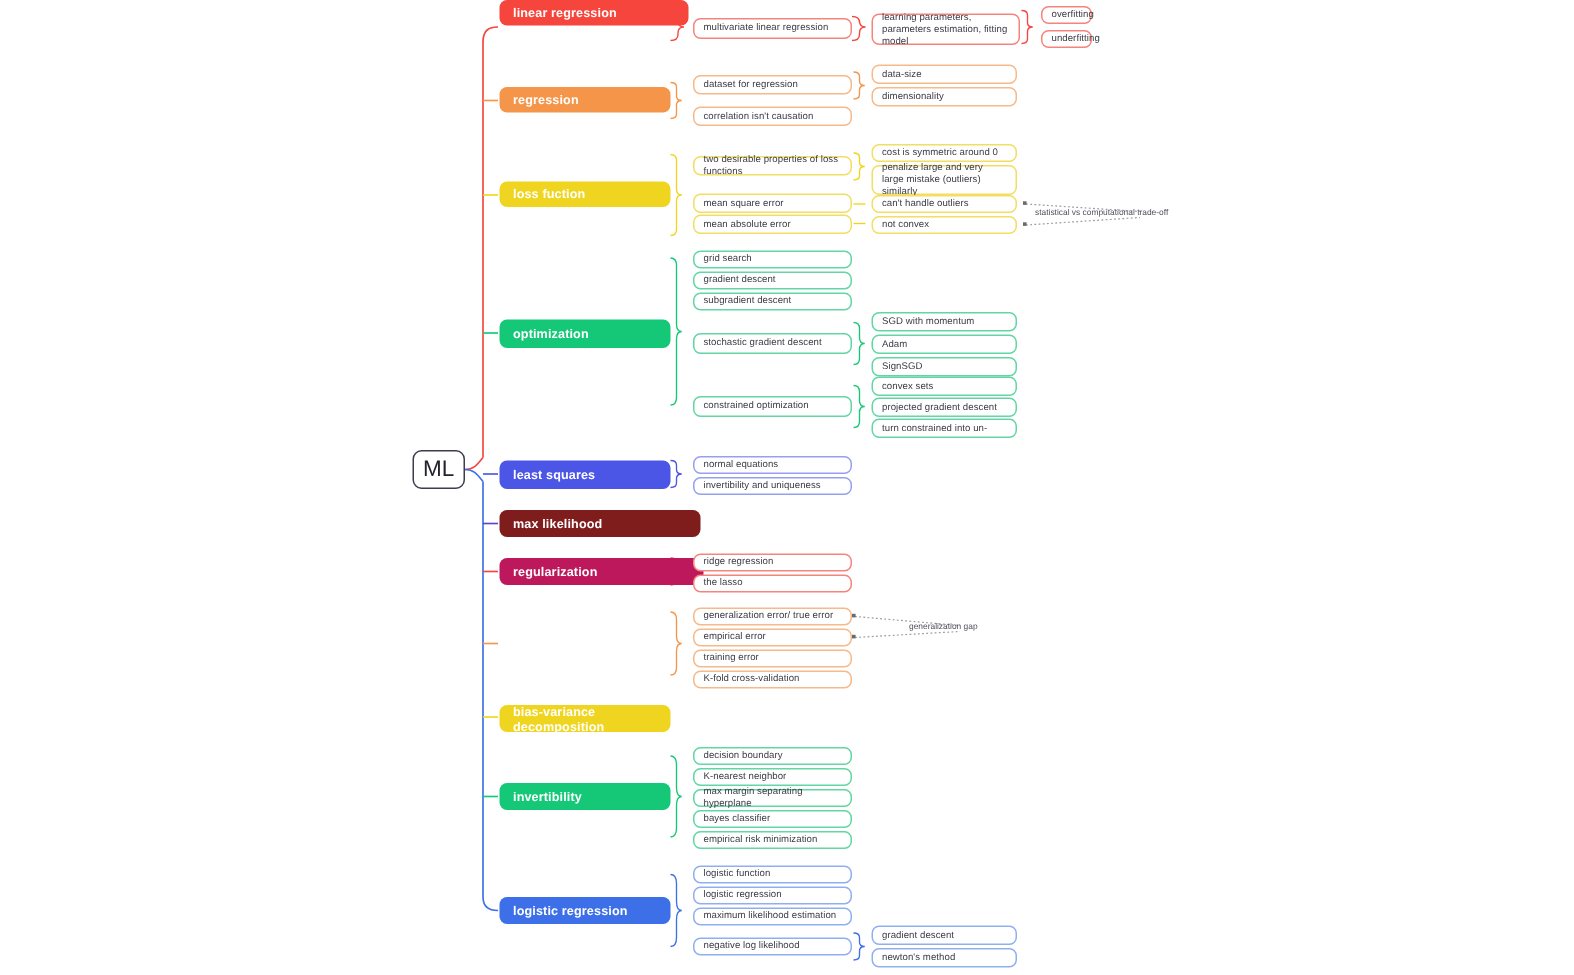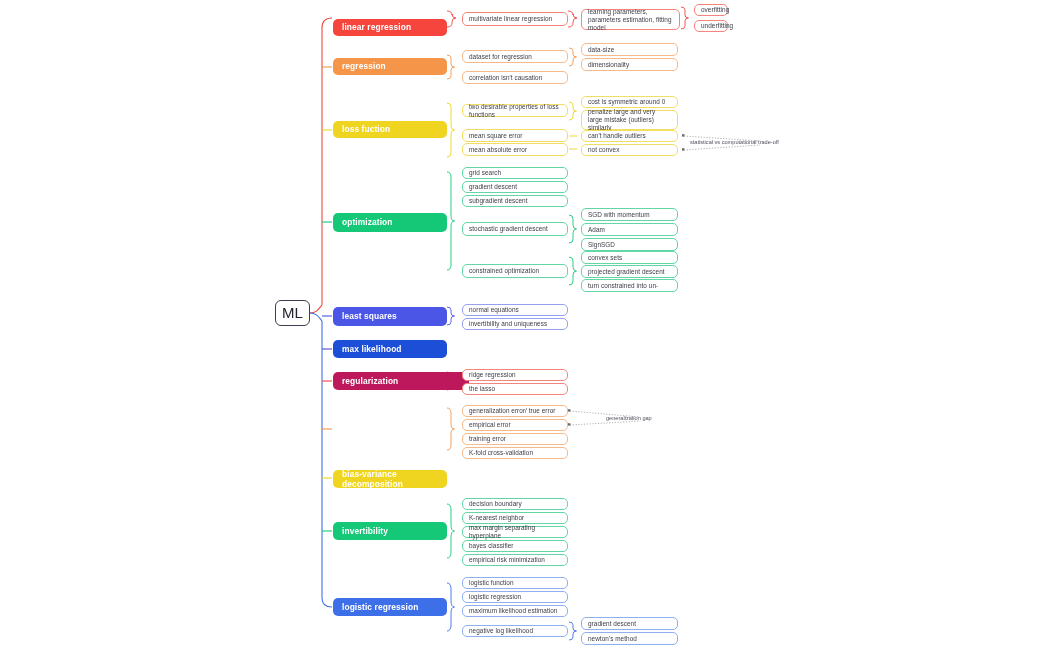--- a/index.html
+++ b/index.html
@@ -120,21 +120,21 @@
     <rect x="682" y="148.2" width="2.4" height="2.4" fill="#6b6b6b"></rect>
 
     <path d="M570 411 L 640 417" fill="none" stroke="#9a9a9a" stroke-width="0.8" stroke-dasharray="1.2 1.6"></path>
     <path d="M570 425 L 640 421" fill="none" stroke="#9a9a9a" stroke-width="0.8" stroke-dasharray="1.2 1.6"></path>
     <rect x="568" y="409.2" width="2.4" height="2.4" fill="#6b6b6b"></rect>
     <rect x="568" y="423.2" width="2.4" height="2.4" fill="#6b6b6b"></rect>
   </svg>
 
   <div class="node root" style="left:275px; top:300px; width:35px; height:26px;">ML</div>
 
-  <div class="node l1" style="left:333px; top:19px; width:114px; height:17px; background:#f5453c;">linear regression</div>
+  <div class="node l1" style="left:333px; top:0; width:126px; height:17px; background:#f5453c;">linear regression</div>
   <div class="node chip" style="left:462px; top:12px; width:106px; height:14px; border-color:#f5857c;">multivariate linear regression</div>
   <div class="node chip" style="left:581px; top:9px; width:99px; height:21px; border-color:#f5857c;">learning parameters, parameters estimation, fitting model</div>
   <div class="node chip" style="left:694px; top:4px; width:34px; height:12px; border-color:#f5857c;">overfitting</div>
   <div class="node chip" style="left:694px; top:20px; width:34px; height:12px; border-color:#f5857c;">underfitting</div>
 
   <div class="node l1" style="left:333px; top:58px; width:114px; height:17px; background:#f5954a;">regression</div>
   <div class="node chip" style="left:462px; top:50px; width:106px; height:13px; border-color:#f6b989;">dataset for regression</div>
   <div class="node chip" style="left:462px; top:71px; width:106px; height:13px; border-color:#f6b989;">correlation isn't causation</div>
   <div class="node chip" style="left:581px; top:43px; width:97px; height:13px; border-color:#f6b989;">data-size</div>
   <div class="node chip" style="left:581px; top:58px; width:97px; height:13px; border-color:#f6b989;">dimensionality</div>
@@ -159,21 +159,21 @@
   <div class="node chip" style="left:581px; top:223px; width:97px; height:13px; border-color:#62d6a4;">Adam</div>
   <div class="node chip" style="left:581px; top:238px; width:97px; height:13px; border-color:#62d6a4;">SignSGD</div>
   <div class="node chip" style="left:581px; top:251px; width:97px; height:13px; border-color:#62d6a4;">convex sets</div>
   <div class="node chip" style="left:581px; top:265px; width:97px; height:13px; border-color:#62d6a4;">projected gradient descent</div>
   <div class="node chip" style="left:581px; top:279px; width:97px; height:13px; border-color:#62d6a4;">turn constrained into un-</div>
 
   <div class="node l1" style="left:333px; top:307px; width:114px; height:19px; background:#4b55e6;">least squares</div>
   <div class="node chip" style="left:462px; top:304px; width:106px; height:12px; border-color:#97a0f0;">normal equations</div>
   <div class="node chip" style="left:462px; top:318px; width:106px; height:12px; border-color:#97a0f0;">invertibility and uniqueness</div>
 
-  <div class="node l1" style="left:333px; top:340px; width:114px; height:18px; background:#1d4ed8;">max likelihood</div>
+  <div class="node l1" style="left:333px; top:340px; width:134px; height:18px; background:#7f1d1d;">max likelihood</div>
 
   <div class="node l1" style="left:333px; top:372px; width:136px; height:18px; background:#be185d;">regularization</div>
   <div class="node chip" style="left:462px; top:369px; width:106px; height:12px; border-color:#f5857c;">ridge regression</div>
   <div class="node chip" style="left:462px; top:383px; width:106px; height:12px; border-color:#f5857c;">the lasso</div>
 
   <div class="node chip" style="left:462px; top:405px; width:106px; height:12px; border-color:#f6b989;">generalization error/ true error</div>
   <div class="node chip" style="left:462px; top:419px; width:106px; height:12px; border-color:#f6b989;">empirical error</div>
   <div class="node chip" style="left:462px; top:433px; width:106px; height:12px; border-color:#f6b989;">training error</div>
   <div class="node chip" style="left:462px; top:447px; width:106px; height:12px; border-color:#f6b989;">K-fold cross-validation</div>
   <div class="note" style="left:606px; top:415px;">generalization gap</div>

